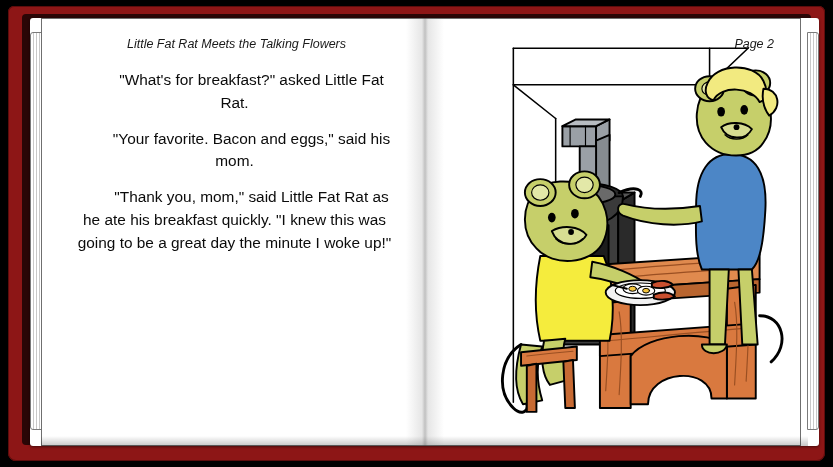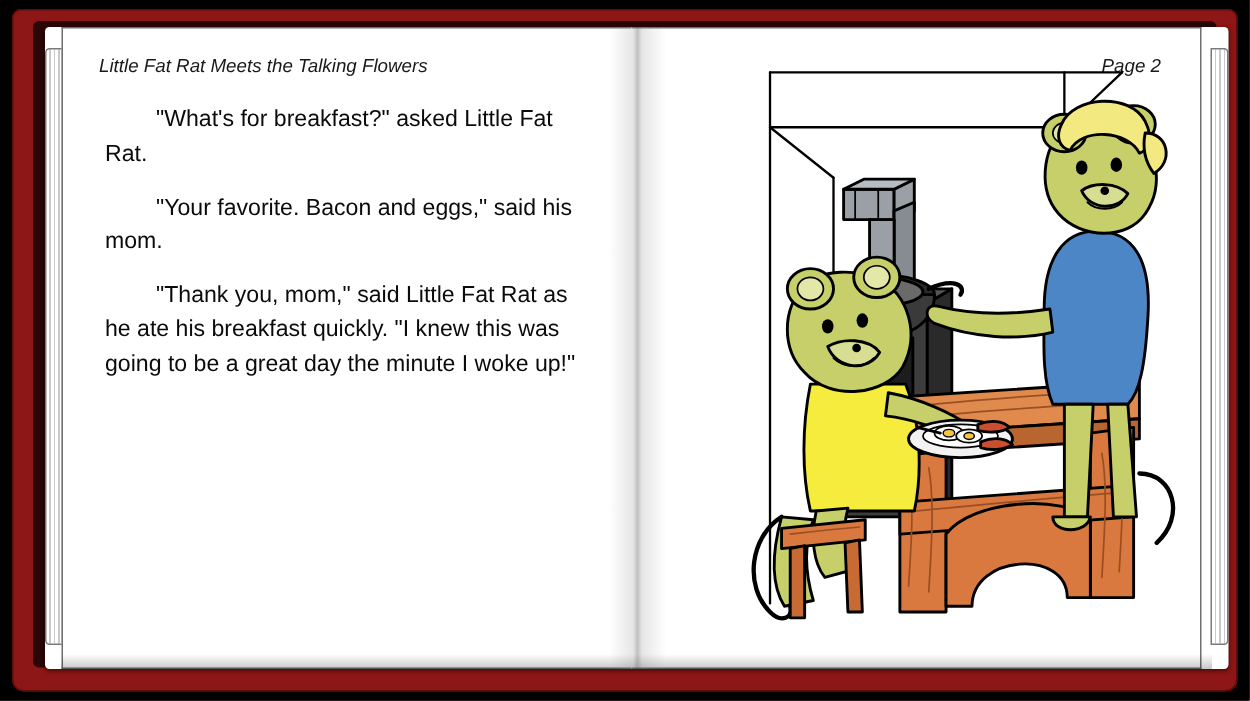--- a/index.html
+++ b/index.html
@@ -73,21 +73,21 @@
   .page-edge.right { right: 0px; border-radius: 0 3px 3px 0; }
 
   .leaf {
     position: relative;
     flex: 1 1 50%;
     background: #ffffff;
     border: 1px solid #6f6f6f;
     box-sizing: border-box;
     overflow: hidden;
   }
-  .leaf.left  { margin-left: 11px; border-right: none; }
+  .leaf.left  { margin-left: 11px; border-right: none; text-align: center; }
   .leaf.right { margin-right: 18px; border-left: none; }
 
   
   .gutter {
     position: absolute;
     top: 0;
     bottom: 0;
     left: 50%;
     width: 38px;
     transform: translateX(-50%);

